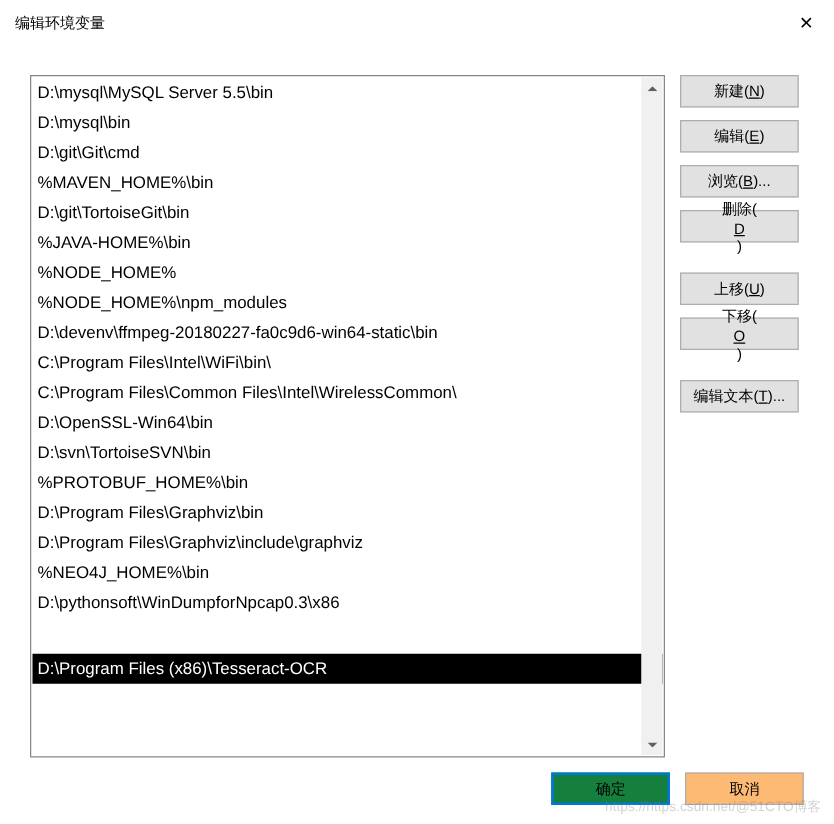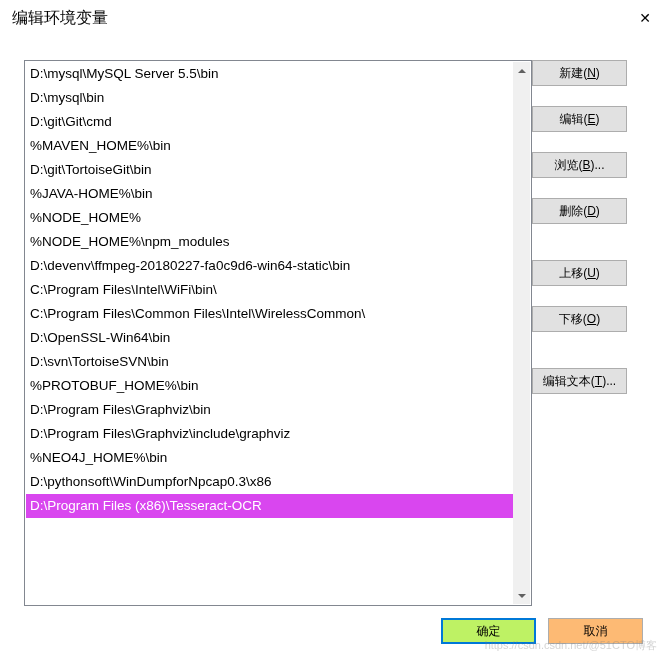--- a/index.html
+++ b/index.html
@@ -12,33 +12,34 @@
       overflow: hidden;
     }
     .titlebar {
       display: flex;
       justify-content: space-between;
       align-items: center;
       padding: 8px 12px 8px 12px;
       height: 36px;
     }
     .titlebar-title {
-      font-size: 16px;
+      font-size: 12px;
       color: #000;
     }
     .close-btn {
       font-size: 14px;
       cursor: pointer;
       width: 20px;
       text-align: center;
       font-family: sans-serif;
     }
     .content {
       display: flex;
       padding: 24px 24px 0 24px;
+      gap: 12px;
     }
     .list-container {
       border: 1px solid #828790;
       width: 508px;
       height: 546px;
       position: relative;
       background: #fff;
     }
     .list-inner {
       padding: 1px;
@@ -53,22 +54,23 @@
     .list-item {
       padding: 3px 4px;
       font-size: 13.5px;
       line-height: 18px;
       cursor: default;
       color: #000;
       white-space: nowrap;
       font-family: "Microsoft YaHei", sans-serif;
     }
     .list-item.selected {
-      background: #d946ef;
+      background: #000000;
       color: #fff;
+      margin-top: 29px;
     }
     .scrollbar {
       position: absolute;
       right: 1px;
       top: 1px;
       bottom: 1px;
       width: 17px;
       background: #f0f0f0;
       display: flex;
       flex-direction: column;
@@ -94,42 +96,42 @@
     .btn {
       background: #e1e1e1;
       border: 1px solid #adadad;
       height: 26px;
       font-size: 12px;
       font-family: "Microsoft YaHei", sans-serif;
       cursor: pointer;
       display: flex;
       align-items: center;
       justify-content: center;
-      margin-bottom: 20px;
+      margin-bottom: 10px;
     }
     .btn u { text-decoration: underline; }
-    .btn-gap-lg { margin-bottom: 36px; }
+    .btn-gap-lg { margin-bottom: 24px; flex-direction: column; }
     .bottom-bar {
       display: flex;
       justify-content: flex-end;
       padding: 12px 24px 0 24px;
       gap: 12px;
     }
     .bottom-btn {
       width: 95px;
       height: 26px;
       background: #fdba74;
       border: 1px solid #adadad;
       font-size: 12px;
       font-family: "Microsoft YaHei", sans-serif;
       cursor: pointer;
     }
     .bottom-btn.primary {
       border: 2px solid #0078d7;
-      background: #bef264;
+      background: #15803d;
     }
     .watermark {
       position: absolute;
       bottom: 6px;
       right: 10px;
       color: rgba(128,128,128,0.35);
       font-size: 11px;
       pointer-events: none;
     }
   </style>
@@ -217,13 +219,13 @@
         <span>)...</span>
       </button>
   </div>
 </div>
 
 <div class="bottom-bar">
   <button class="bottom-btn primary">确定</button>
   <button class="bottom-btn">取消</button>
 </div>
 
-<div class="watermark">https://csdn.csdn.net/@51CTO博客</div>
+<div class="watermark">https://https.csdn.net/@51CTO博客</div>
 
 </body></html>

